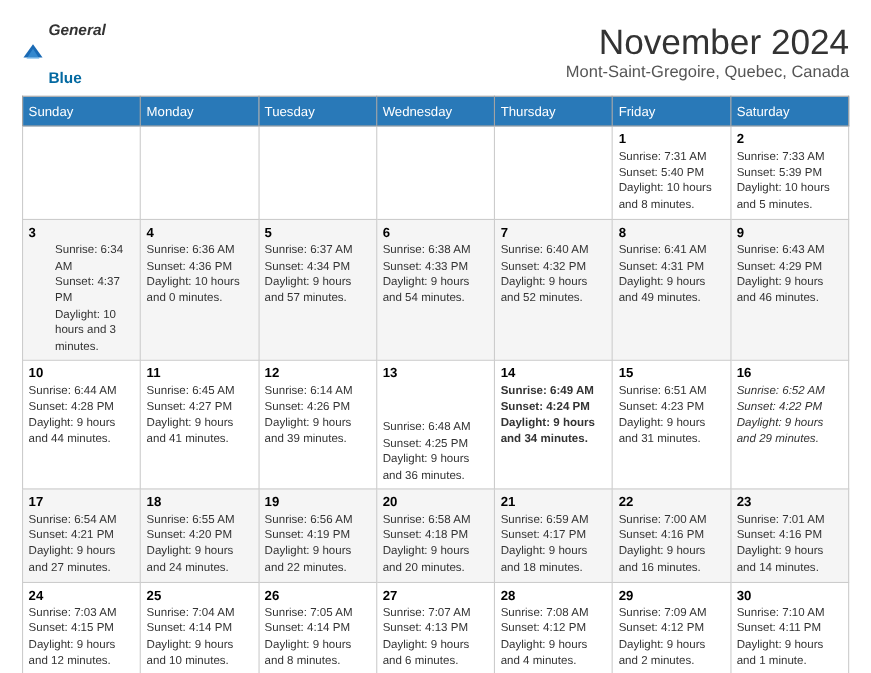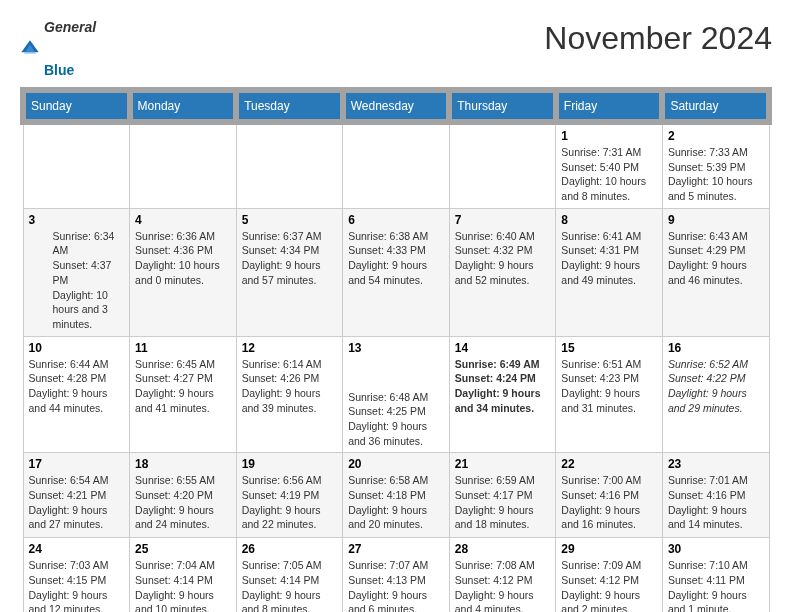--- a/index.html
+++ b/index.html
@@ -59,21 +59,21 @@
       border-collapse: collapse;
       font-size: 11px;
     }
     thead tr th {
       background-color: #2979b8;
       color: white;
       text-align: left;
       padding: 6px 5px;
       font-size: 12px;
       font-weight: normal;
-      border: 6px solid #a3a3a3;
+      border: 1px solid #a3a3a3;
     }
     tbody tr td {
       border: 1px solid #ccc;
       vertical-align: top;
       padding: 4px 5px;
       height: 85px;
       width: 14.28%;
     }
     tbody tr:nth-child(even) td {
       background-color: #f5f5f5;
@@ -102,20 +102,21 @@
       <polygon points="15,2 28,20 2,20" fill="#1a6ab5"></polygon>
       <polygon points="15,8 24,22 6,22" fill="#4da6e8" opacity="0.5"></polygon>
     </svg>
     <div class="logo-text">
       <span class="logo-general">General</span>
       <span class="logo-blue">Blue</span>
     </div>
   </div>
   <div class="title-section">
     <div class="month-title">November 2024</div>
+    <div class="subtitle">Mont-Saint-Gregoire, Quebec, Canada</div>
   </div>
 </div>
 
 <table>
   <thead>
     <tr>
     <th>Sunday</th>
         <th>Monday</th>
         <th>Tuesday</th>
         <th>Wednesday</th>

